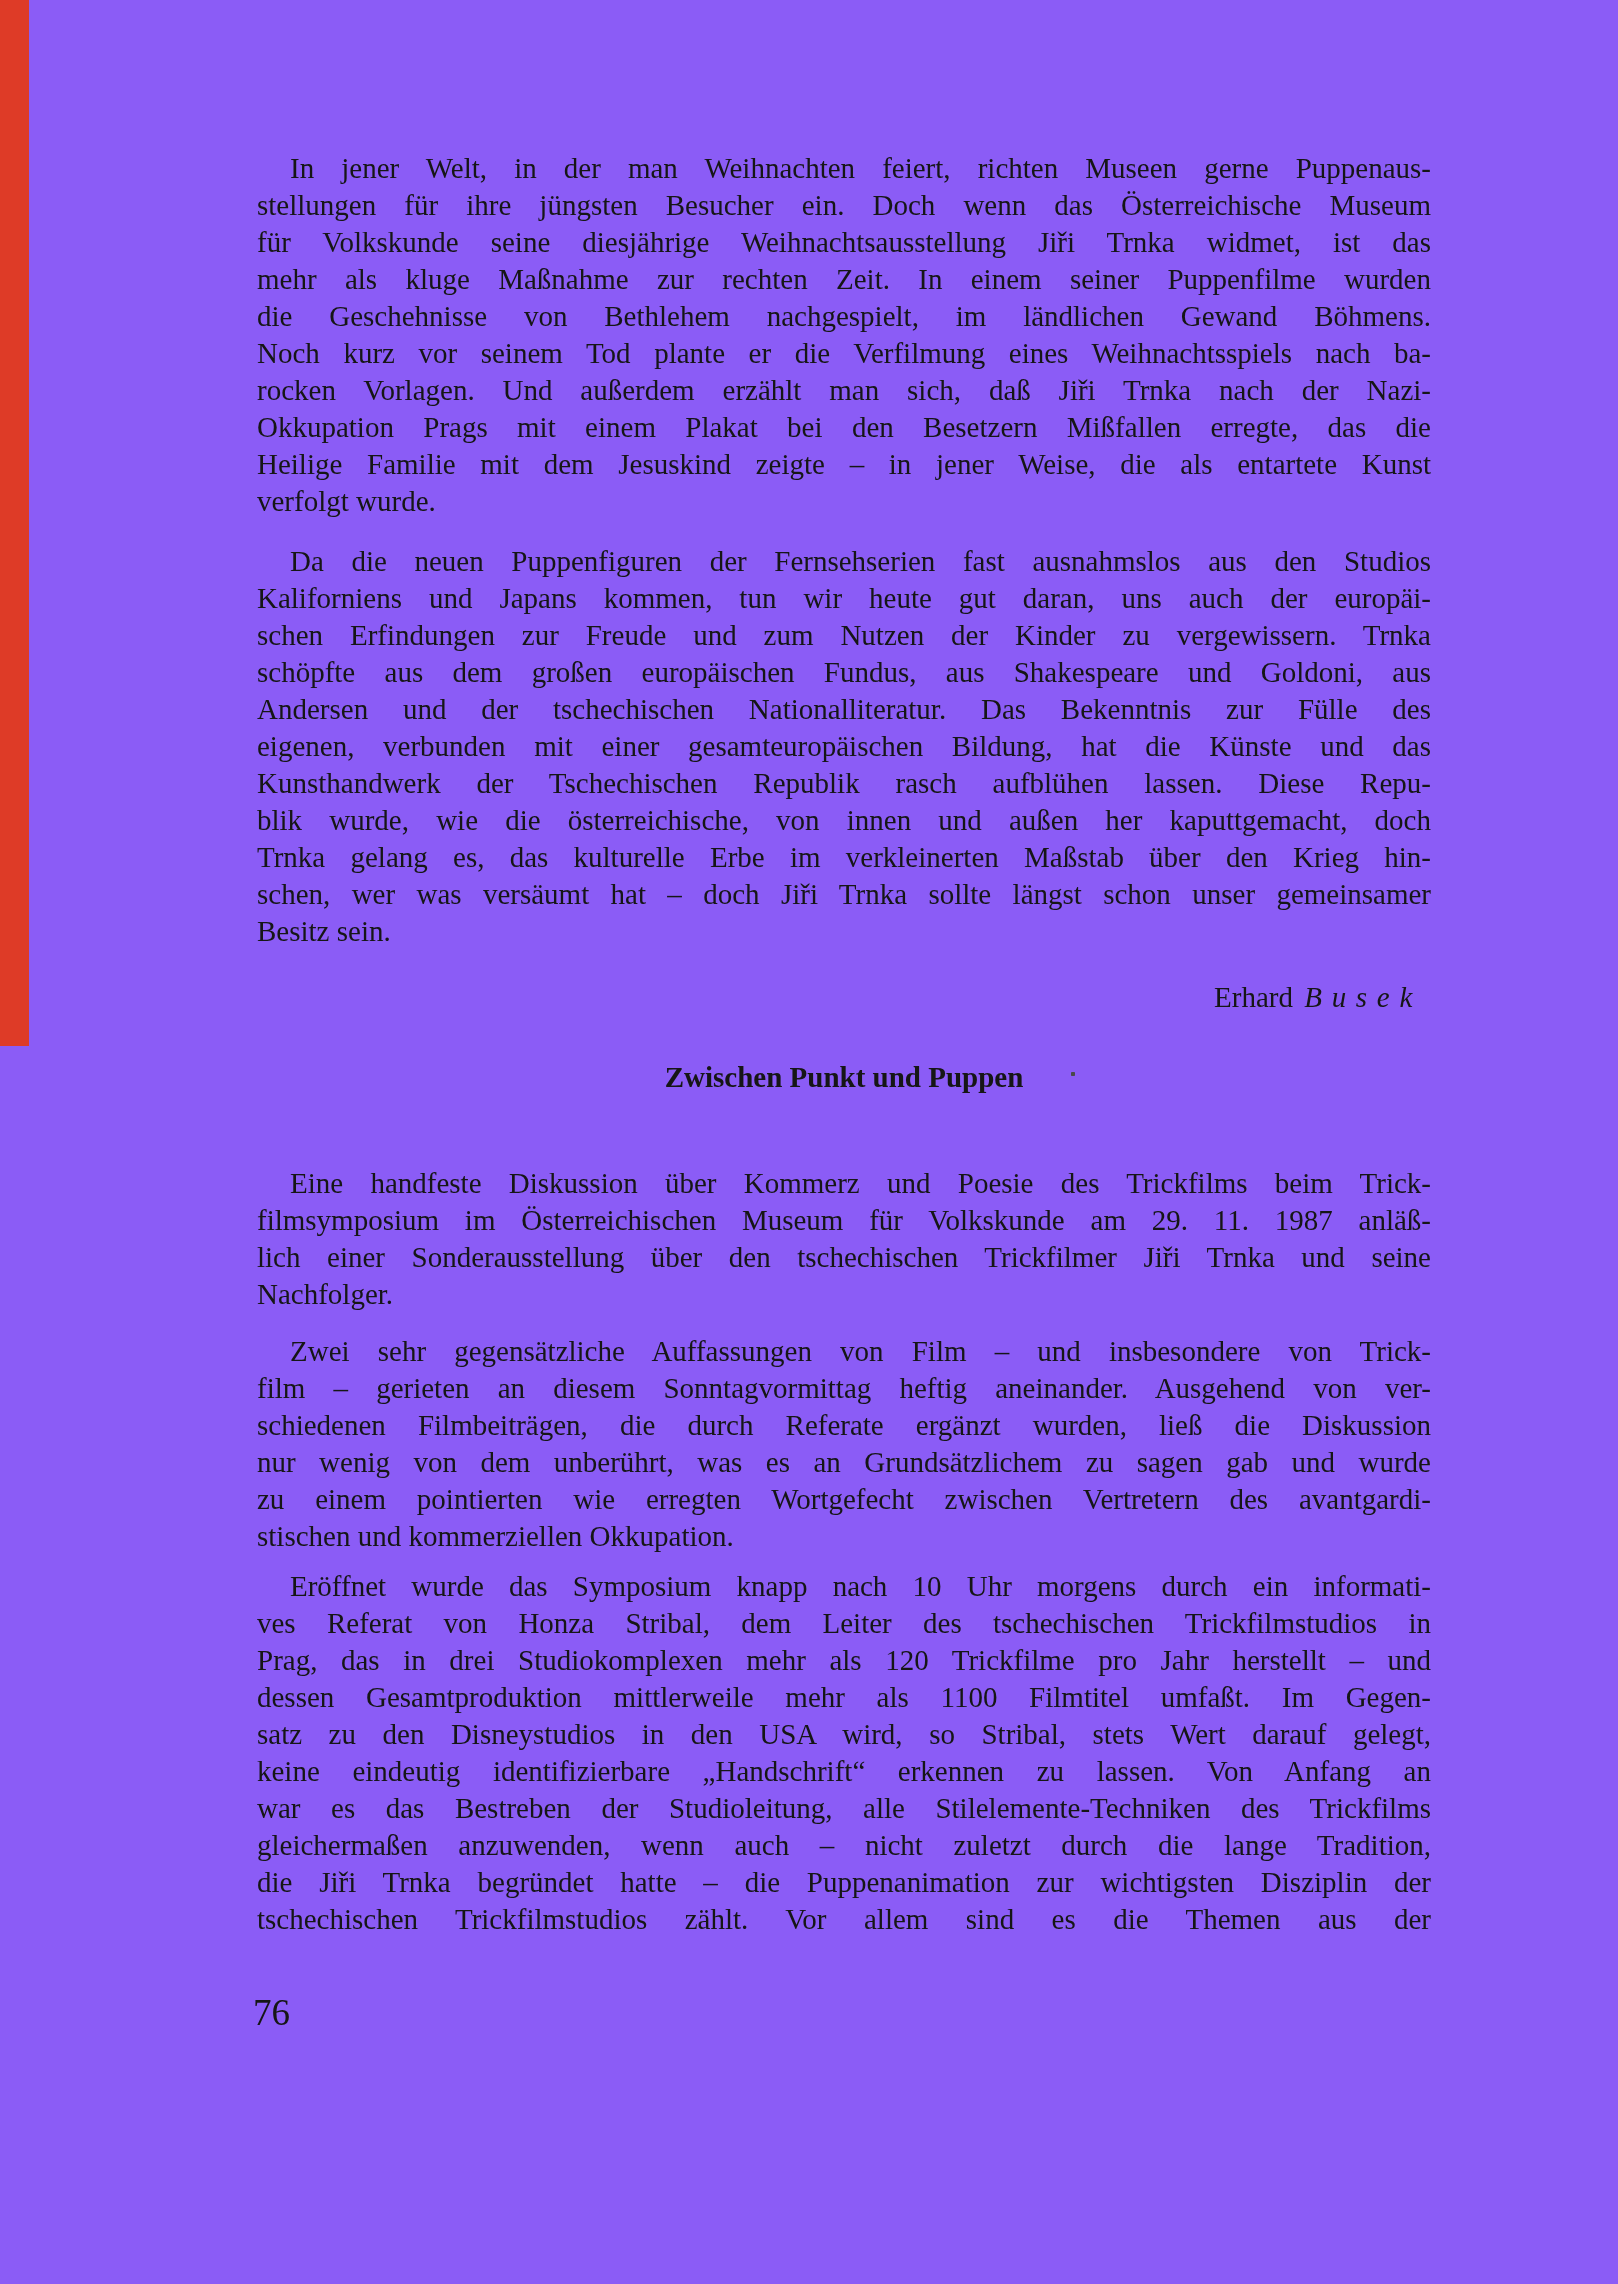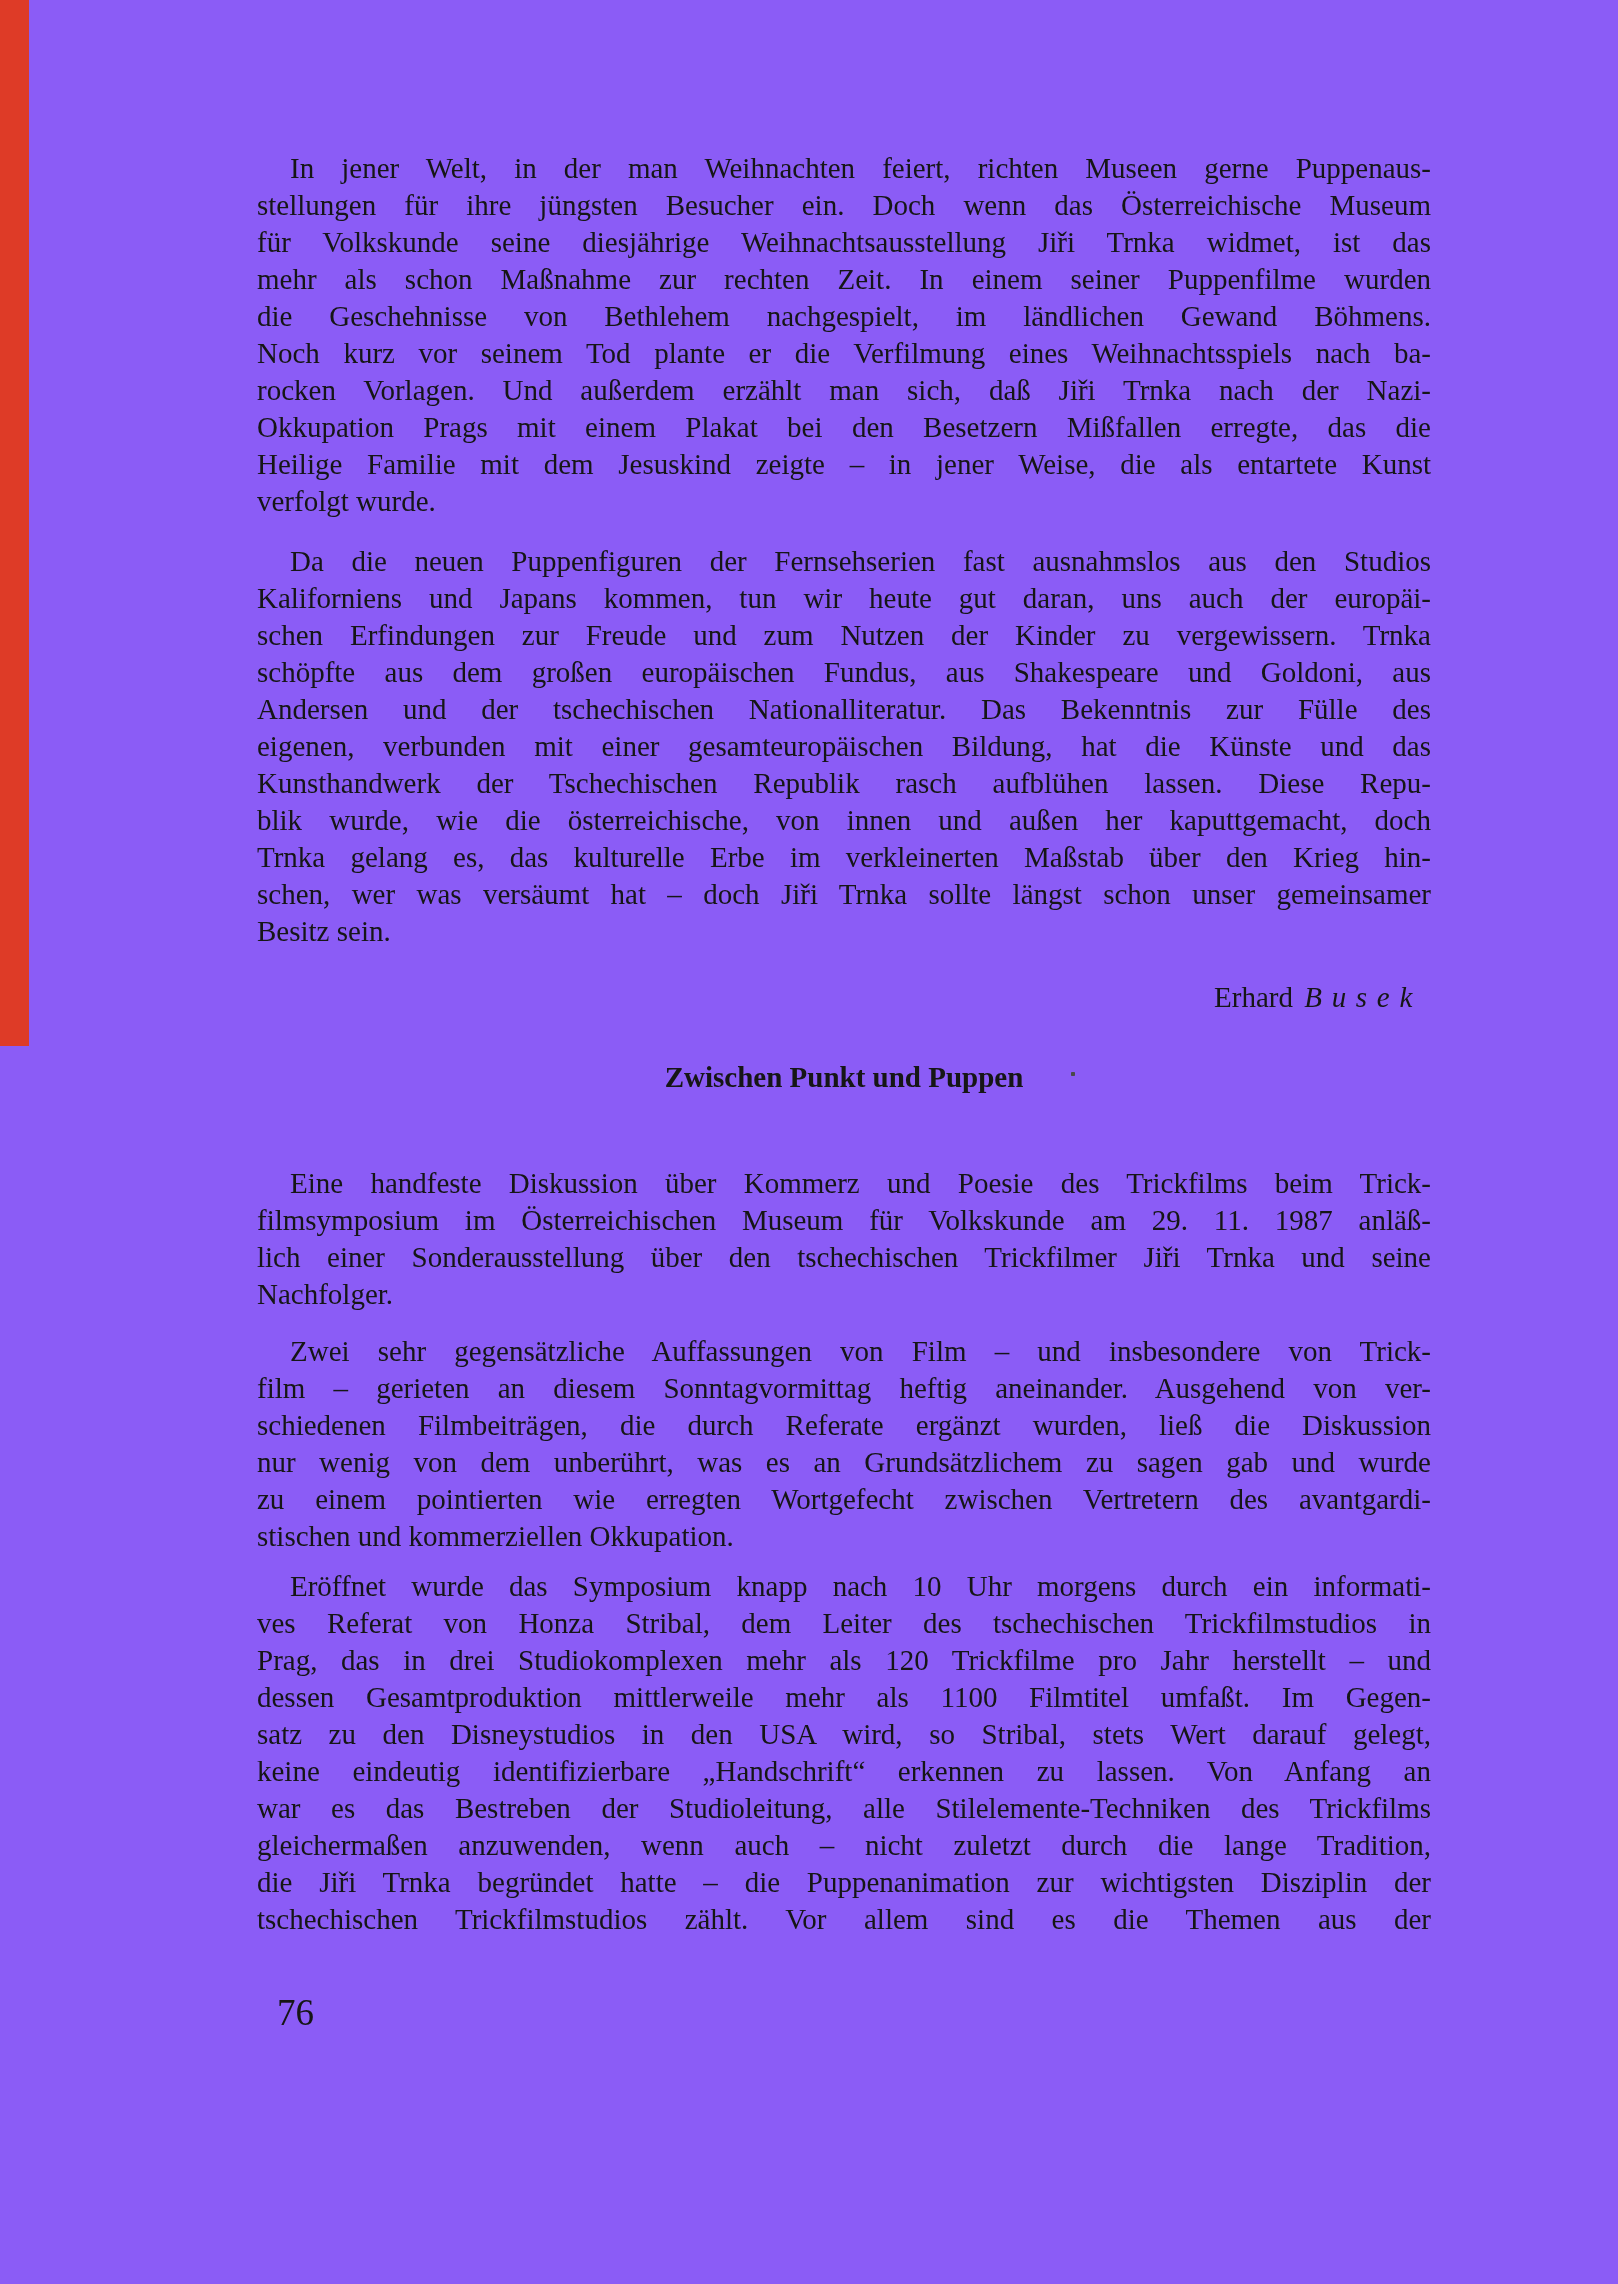--- a/index.html
+++ b/index.html
@@ -96,37 +96,36 @@
     font-weight: bold;
     text-align: center;
   }
   .page-number {
     position: absolute;
     left: 253px;
     top: 1992px;
     font-size: 37px;
     line-height: 42px;
     color: #161616;
-    margin-left: 24px;
   }
 </style>
 </head>
 <body>
 
 <div class="page">
 
   <div class="red-edge"></div>
 
   <div class="text-block">
 
     <div class="para p1">
         <div class="line">In jener Welt, in der man Weihnachten feiert, richten Museen gerne Puppenaus-</div>
         <div class="line">stellungen für ihre jüngsten Besucher ein. Doch wenn das Österreichische Museum</div>
         <div class="line">für Volkskunde seine diesjährige Weihnachtsausstellung Jiři Trnka widmet, ist das</div>
-        <div class="line">mehr als schon Maßnahme zur rechten Zeit. In einem seiner Puppenfilme wurden</div>
+        <div class="line">mehr als kluge Maßnahme zur rechten Zeit. In einem seiner Puppenfilme wurden</div>
         <div class="line">die Geschehnisse von Bethlehem nachgespielt, im ländlichen Gewand Böhmens.</div>
         <div class="line">Noch kurz vor seinem Tod plante er die Verfilmung eines Weihnachtsspiels nach ba-</div>
         <div class="line">rocken Vorlagen. Und außerdem erzählt man sich, daß Jiři Trnka nach der Nazi-</div>
         <div class="line">Okkupation Prags mit einem Plakat bei den Besetzern Mißfallen erregte, das die</div>
         <div class="line">Heilige Familie mit dem Jesuskind zeigte – in jener Weise, die als entartete Kunst</div>
         <div class="line para-end">verfolgt wurde.</div>
       </div>
 
     <div class="para p2">
         <div class="line">Da die neuen Puppenfiguren der Fernsehserien fast ausnahmslos aus den Studios</div>

